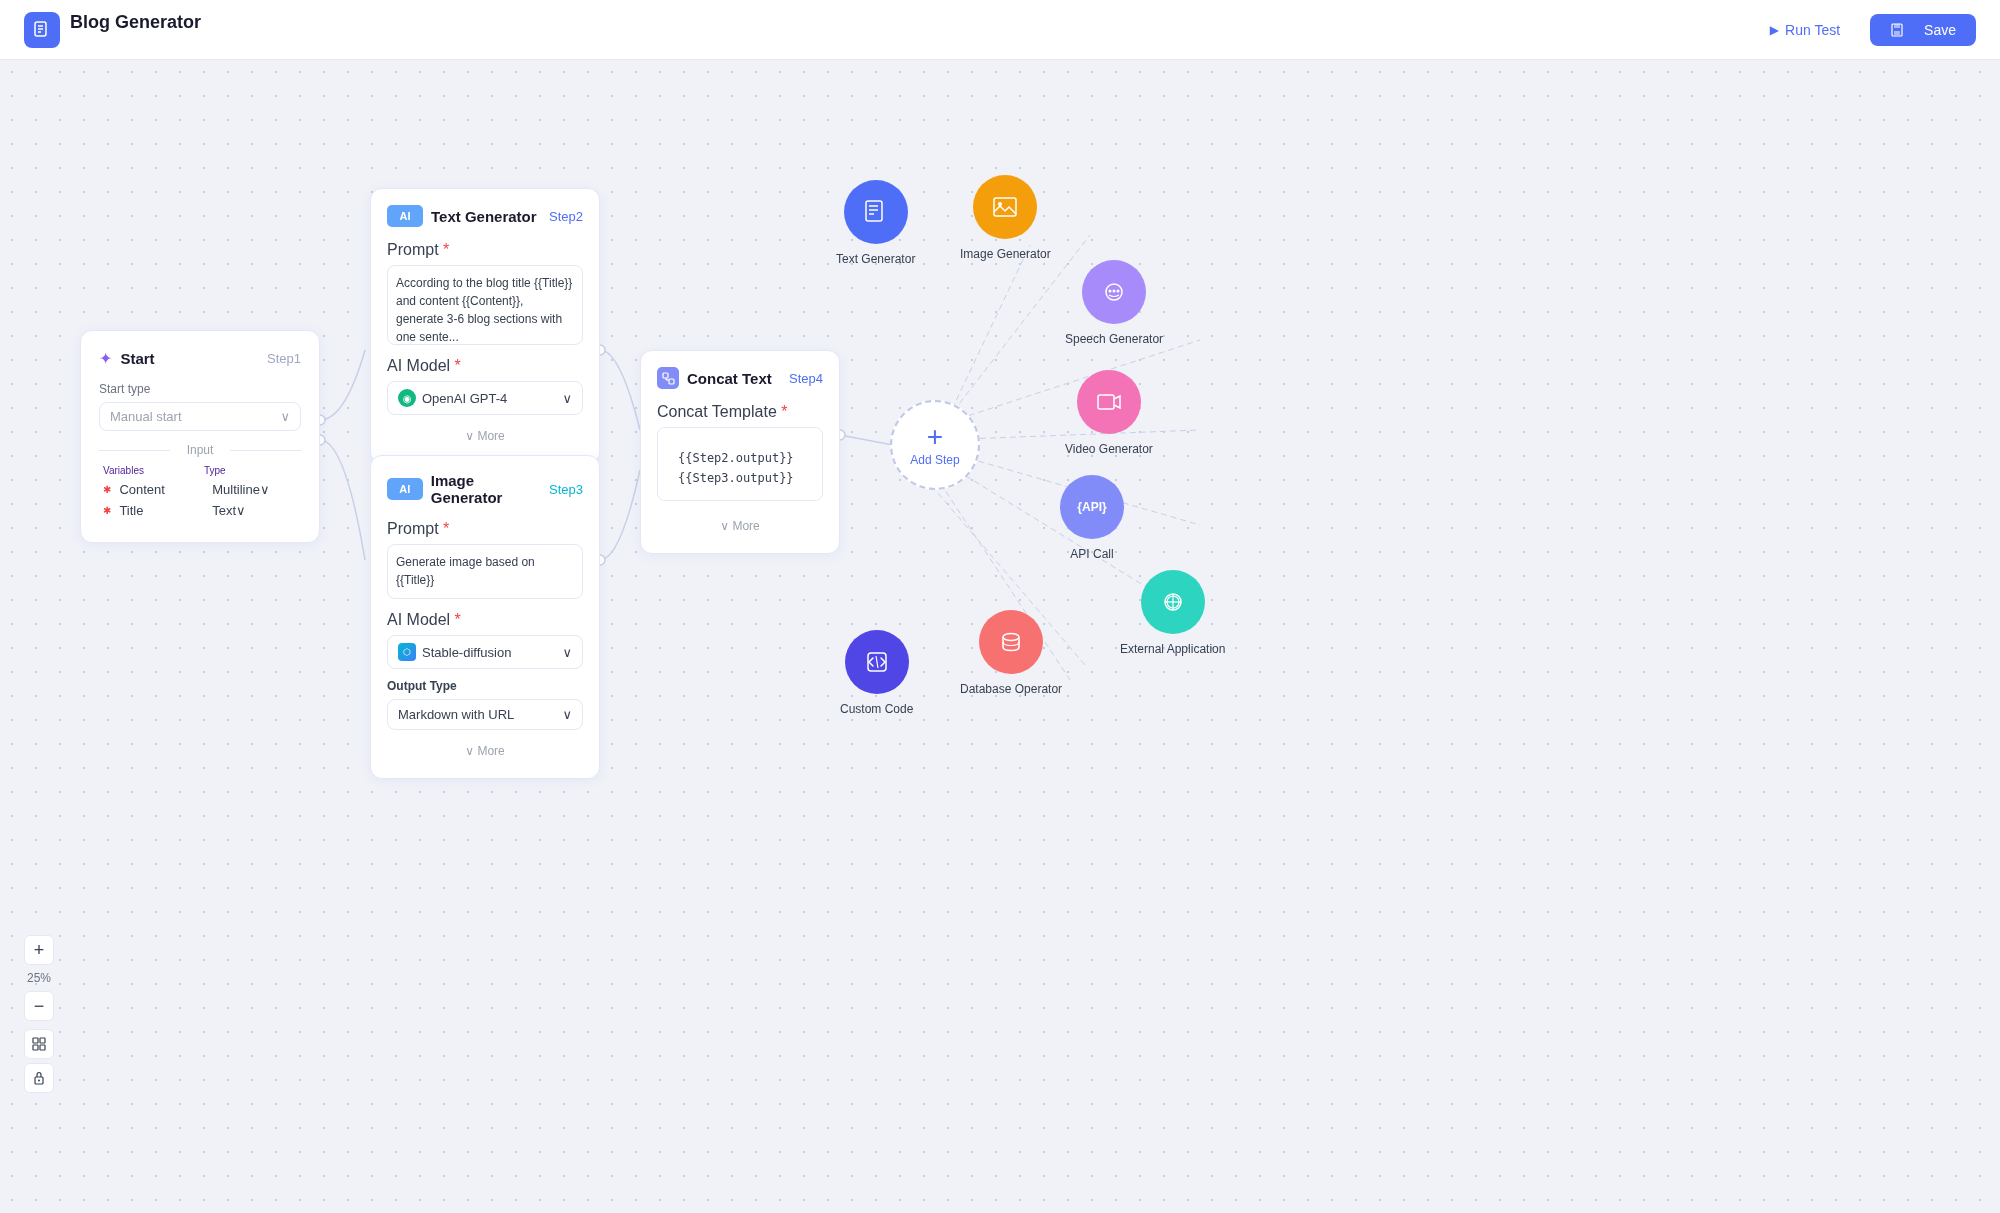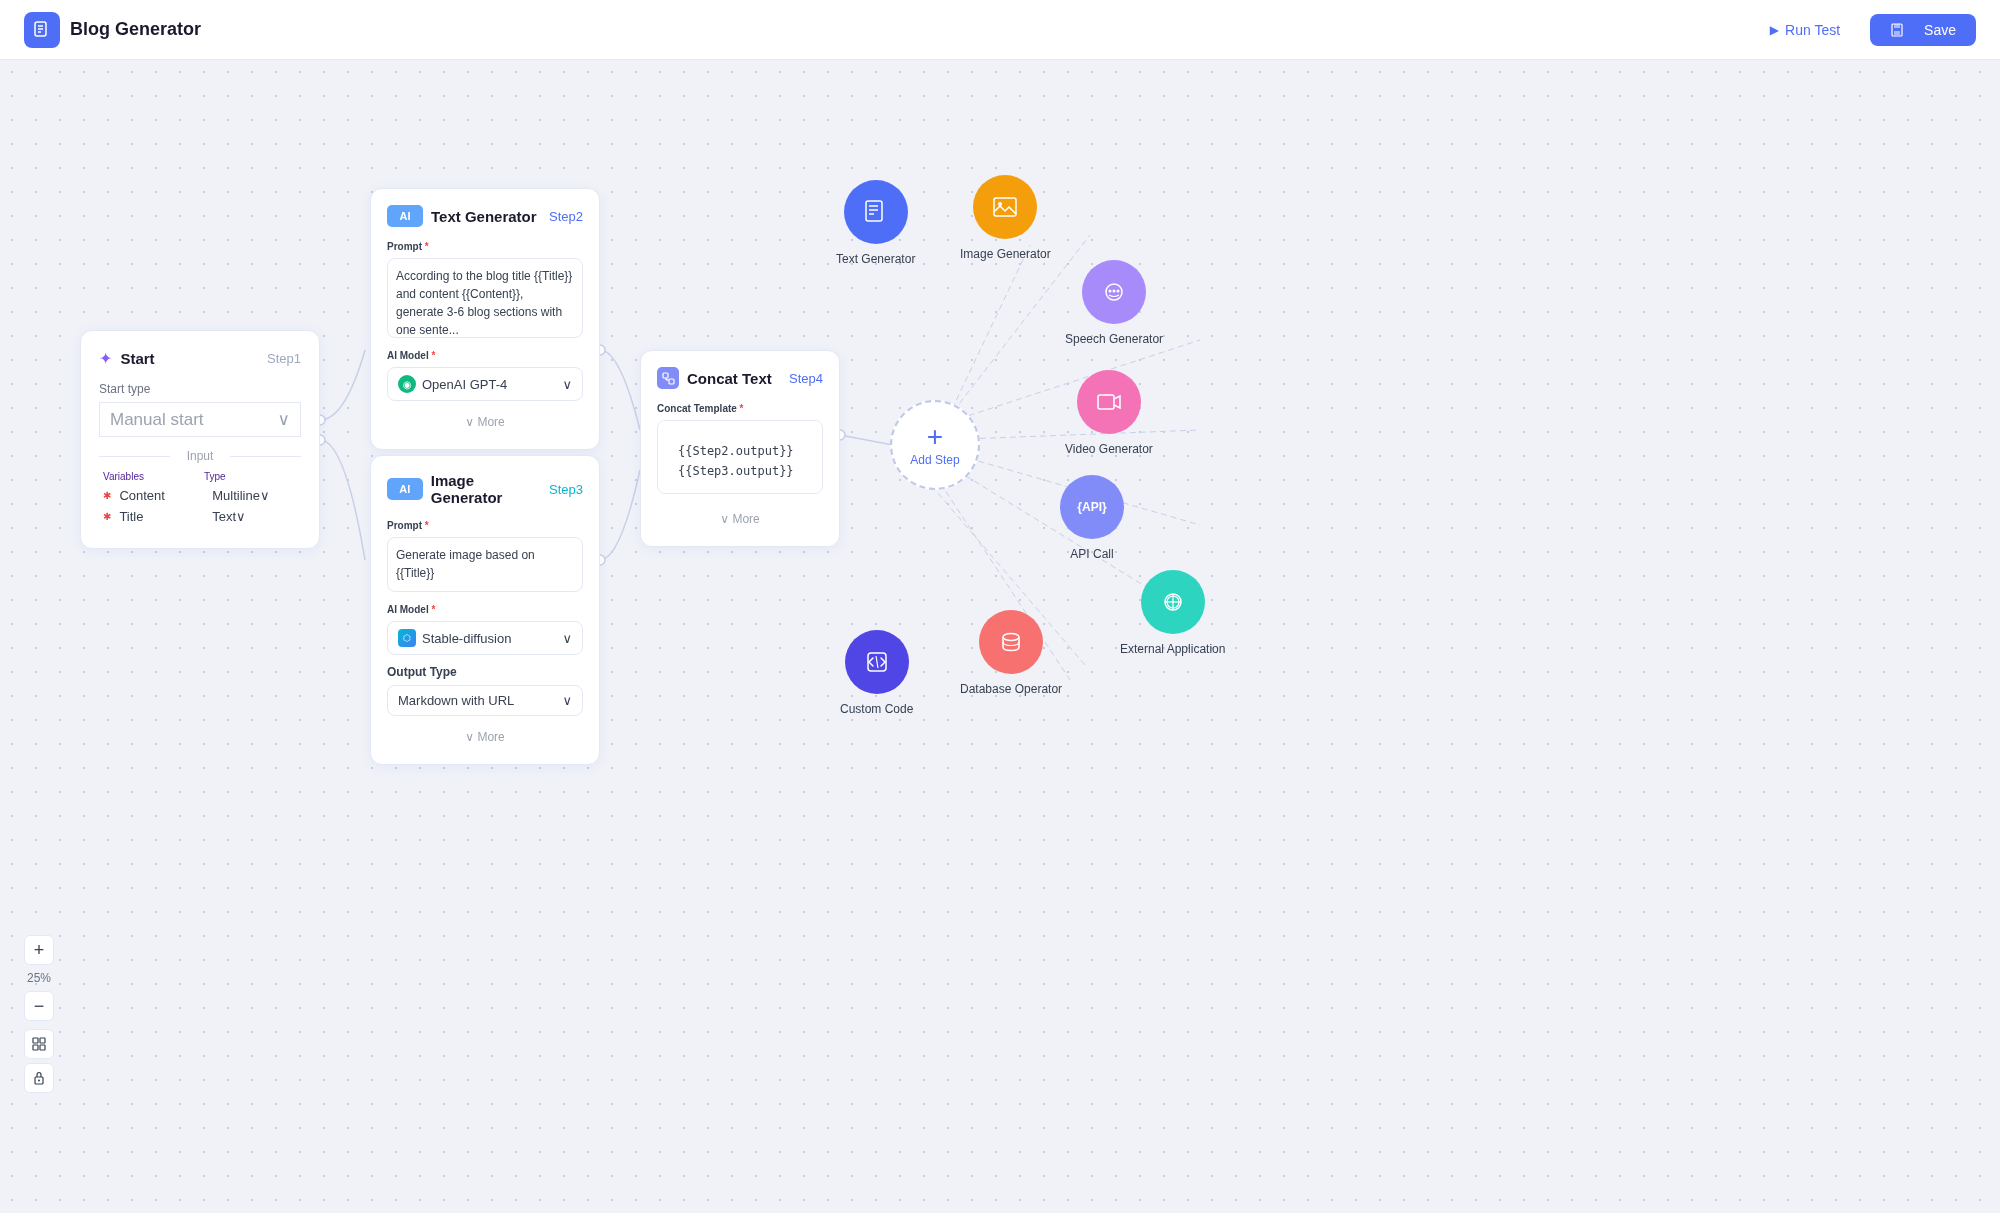--- a/index.html
+++ b/index.html
@@ -20,21 +20,20 @@
       background: #fff;
       border-bottom: 1px solid #e8eaf0;
       display: flex;
       align-items: center;
       justify-content: space-between;
       padding: 0 24px;
       z-index: 100;
     }
     .header-left {
       display: flex;
-      align-items: center;
       gap: 10px;
     }
     .app-icon {
       width: 36px; height: 36px;
       background: #4f6ef7;
       border-radius: 8px;
       display: flex; align-items: center; justify-content: center;
       color: #fff;
       font-size: 18px;
     }
@@ -132,22 +131,22 @@
       font-size: 12px;
       color: #6b7280;
       margin-bottom: 6px;
     }
     .node-select-row {
       display: flex;
       align-items: center;
       justify-content: space-between;
       padding: 6px 10px;
       border: 1px solid #e4e8f5;
-      border-radius: 0;
-      font-size: 17px;
+      border-radius: 8px;
+      font-size: 13px;
       color: #374151;
       cursor: pointer;
       margin-bottom: 12px;
     }
     .node-select-row span { color: #9ca3af; }
     .divider-label {
       text-align: center;
       font-size: 12px;
       color: #9ca3af;
       margin: 10px 0 8px;
@@ -209,23 +208,23 @@
     .node-icon-ai {
       width: 36px; height: 22px;
       background: #60a5fa;
       border-radius: 5px;
       display: flex; align-items: center; justify-content: center;
       color: #fff;
       font-size: 11px;
       font-weight: 700;
     }
     .field-label-required {
-      font-size: 10px;
-      color: #374151;
-      font-weight: 700;
+      font-size: 16px;
+      color: #374151;
+      font-weight: 400;
       margin-bottom: 6px;
     }
     .field-label-required::after {
       content: ' *';
       color: #ef4444;
     }
     .prompt-textarea {
       width: 100%;
       border: 1px solid #e4e8f5;
       border-radius: 8px;

